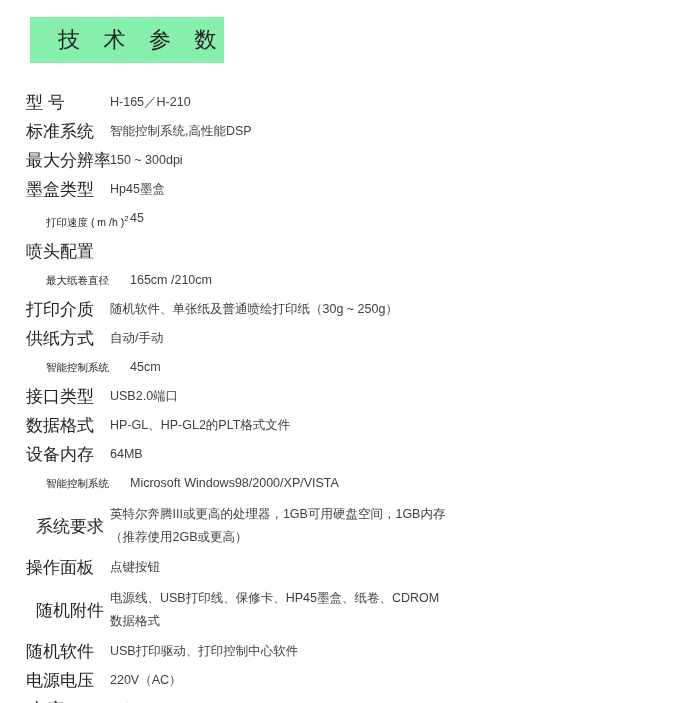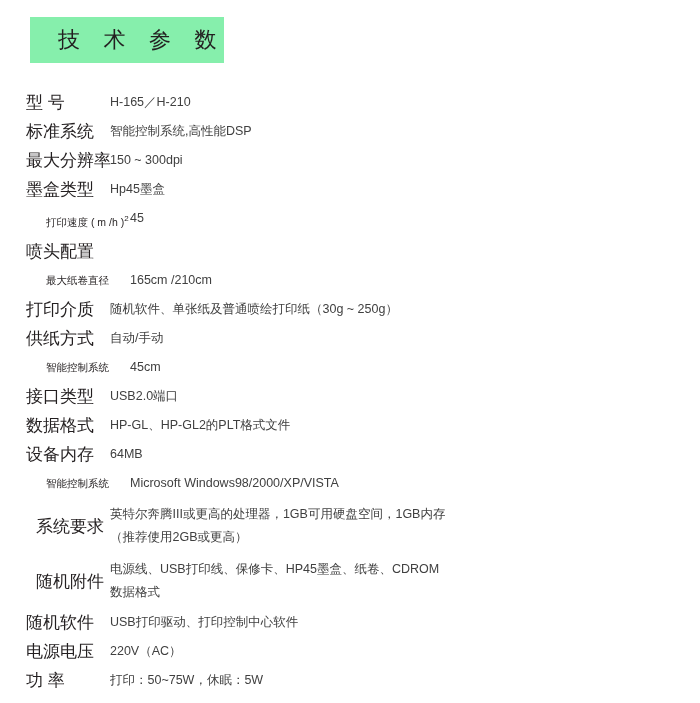--- a/index.html
+++ b/index.html
@@ -167,20 +167,24 @@
         <div class="spec-label small">智能控制系统</div>
         <div class="spec-value">Microsoft Windows98/2000/XP/VISTA</div>
       </div>
       <div class="spec-row row-tall two">
         <div class="spec-label sp4">系统要求</div>
         <div class="spec-value">
           <span class="l2">英特尔奔腾III或更高的处理器，1GB可用硬盘空间，1GB内存</span>
           <span class="l2">（推荐使用2GB或更高）</span>
         </div>
       </div>
+      <div class="spec-row">
+        <div class="spec-label sp4">操作面板</div>
+        <div class="spec-value">点键按钮</div>
+      </div>
       <div class="spec-row row-tall two">
         <div class="spec-label sp4">随机附件</div>
         <div class="spec-value">
           <span class="l2">电源线、USB打印线、保修卡、HP45墨盒、纸卷、CDROM</span>
           <span class="l2">数据格式</span>
         </div>
       </div>
       <div class="spec-row">
         <div class="spec-label sp4">随机软件</div>
         <div class="spec-value">USB打印驱动、打印控制中心软件</div>

